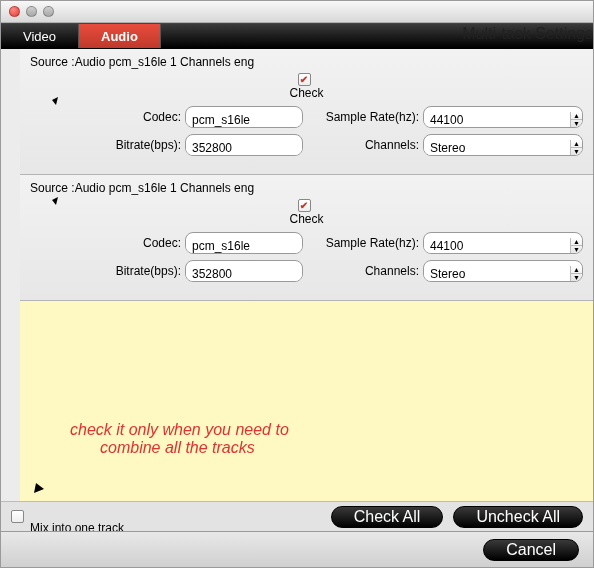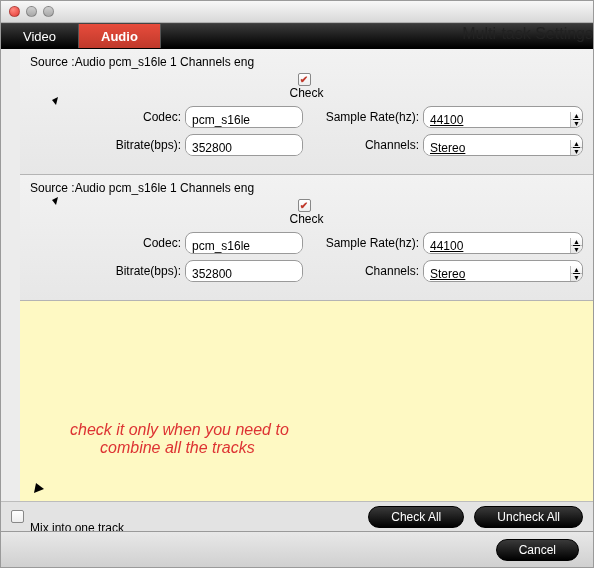--- a/index.html
+++ b/index.html
@@ -42,21 +42,21 @@
   .fields-row { display:flex;gap:6px; }
   .field-col-left { width: 285px; }
   .field-col-right { flex:1; }
   .field { display:flex; align-items:center; margin-bottom:6px; }
   .flabel { width:155px; text-align:right; padding-right:4px; font-size:12px; }
   .flabel.r { width:108px; }
   .spinput {
     display:flex; align-items:flex-end; border:1px solid #9a9a9a; border-radius:8px;
     background:#fff; height:22px; width:118px; overflow:hidden;
   }
-  .spinput.wide { width:160px;text-decoration:underline; }
+  .spinput.wide { width:160px; }
   .spinput input {
     border:none; outline:none; padding:0 6px; font-size:12px; flex:1; background:#fff;
   }
   .spin-btns {
     width:16px; display:flex; flex-direction:column; border-left:1px solid #bbb;
     background: linear-gradient(#fdfdfd,#e6e6e6);
   }
   .spin-btns div {
     flex:1; display:flex; align-items:center; justify-content:center; font-size:7px; color:#000;
     cursor:pointer; line-height:1;
@@ -72,21 +72,21 @@
     height:30px; background:#e3e3e3; border-top:1px solid #bcbcbc;
     display:flex; align-items:center; padding:0 10px; gap:10px;
   }
   .bottom-bar1 .spacer { flex:1; }
   .bottom-bar2 {
     height:36px; background: linear-gradient(#e8e8e8,#d0d0d0); border-top:1px solid #9a9a9a;
     display:flex; align-items:center; justify-content:flex-end; padding:0 14px; gap:14px;
   }
   .pillbtn {
     height:22px; padding:0 22px; border-radius:11px;
-    background: linear-gradient(#3a3a3a,#000); color:#fff; font-size:12px;
+    background: linear-gradient(#3a3a3a,#000); color:#fff; font-size:16px;
     display:flex; align-items:center; cursor:pointer; border:1px solid #000;
   }
   .mix-label { font-size:12px; }
   .chk2 {
     width:13px; height:13px; border:1px solid #888; border-radius:2px;
     background: linear-gradient(#fff,#eee); display:inline-block; vertical-align:middle;
   }
 </style>
 </head>
 <body>

